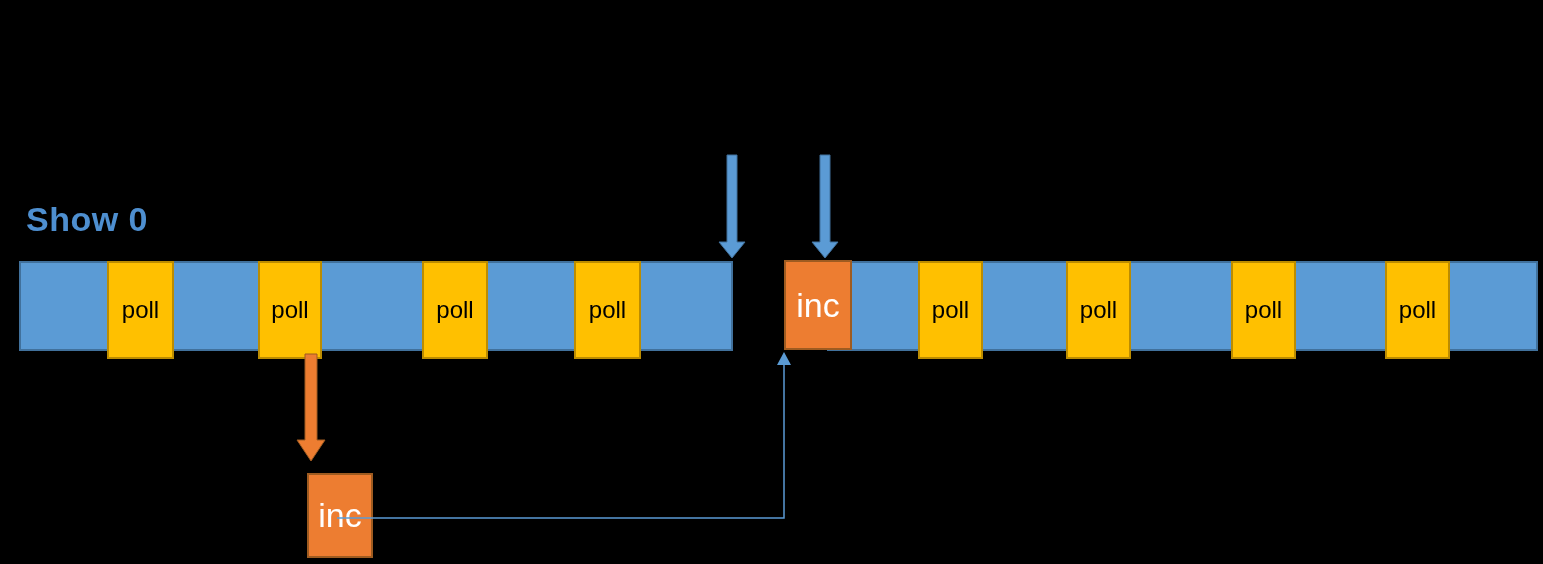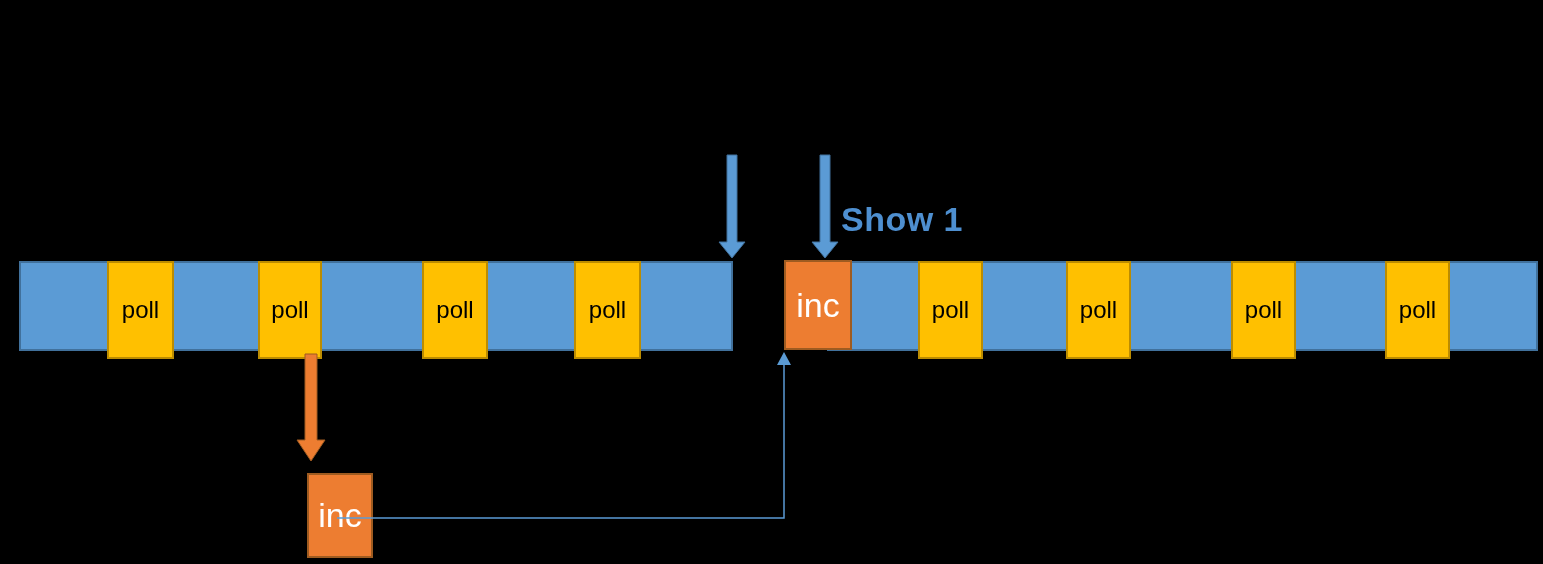--- a/index.html
+++ b/index.html
@@ -81,21 +81,21 @@
     width: 1543px;
     height: 564px;
     pointer-events: none;
   }
 </style>
 </head>
 <body>
 
 <div id="canvas">
 
-  <div id="show1-label" class="show-label">Show 1</div>
+  <div id="show0-label" class="show-label">Show 0</div>
 
   <div id="segment-left" class="bar-segment"></div>
   <div id="segment-right" class="bar-segment"></div>
 
   <div id="poll-1" class="poll-box">poll</div>
   <div id="poll-2" class="poll-box">poll</div>
   <div id="poll-3" class="poll-box">poll</div>
   <div id="poll-4" class="poll-box">poll</div>
   <div id="poll-5" class="poll-box">poll</div>
   <div id="poll-6" class="poll-box">poll</div>

